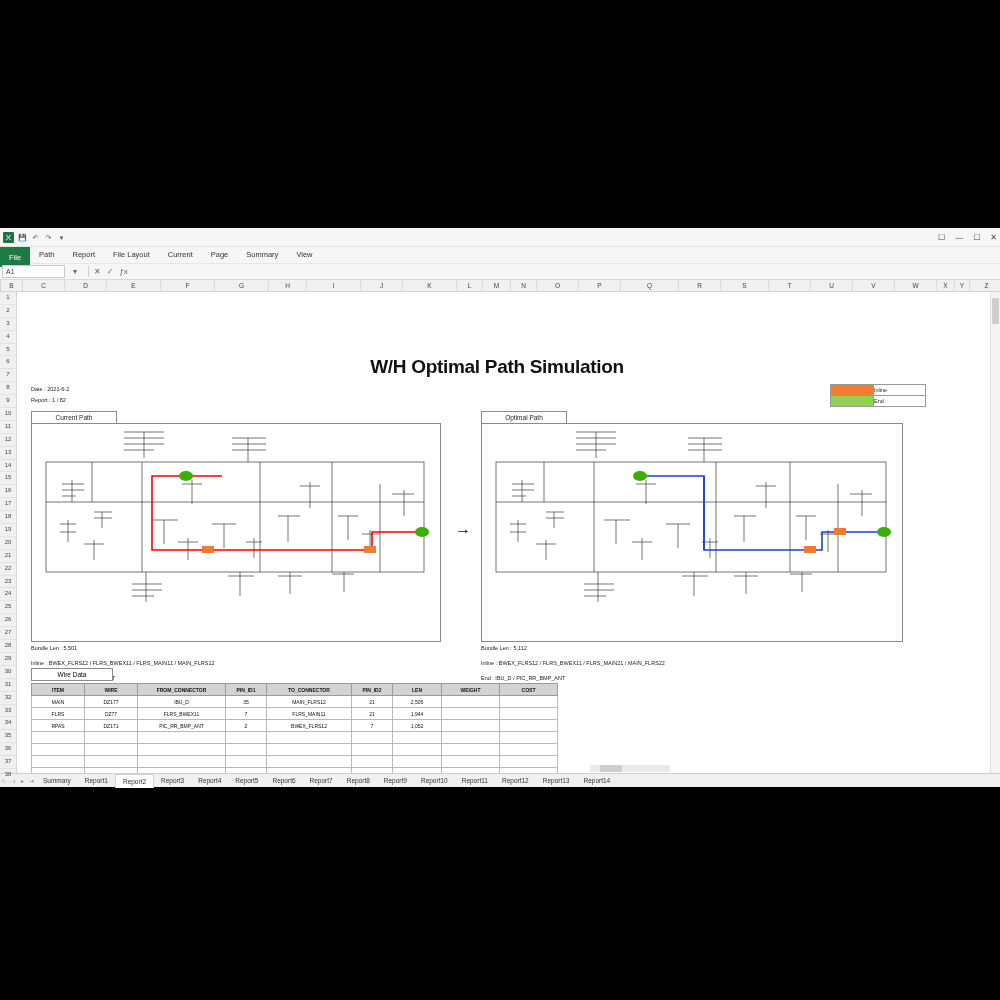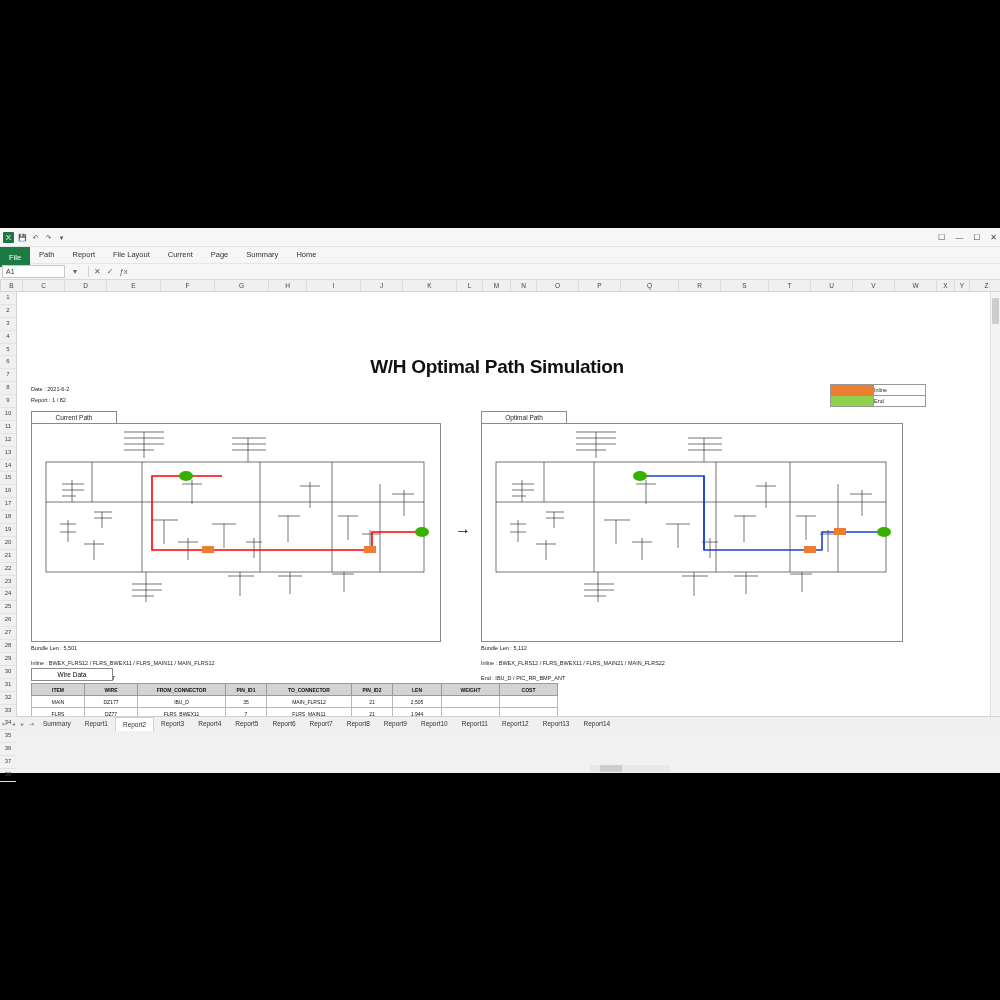--- a/index.html
+++ b/index.html
@@ -23,21 +23,21 @@
   .fbar{height:15px;background:#f6f6f6;border-bottom:1px solid #d9d9d9;display:flex;align-items:center;font-size:7px;color:#333;}
   .namebox{width:58px;height:11px;border:1px solid #c8c8c8;background:#fff;margin-left:2px;display:flex;align-items:center;padding-left:3px;font-size:7px;}
   .fbar-sep{width:1px;height:11px;background:#d0d0d0;margin:0 5px;}
   .fbar-ico{color:#666;font-size:8px;margin-right:6px;}
 
   
   .colhdr{height:11px;background:#f0f0f0;border-bottom:1px solid #d4d4d4;display:flex;font-size:6.5px;color:#444;}
   .corner{width:16px;border-right:1px solid #d4d4d4;background:#e8e8e8;}
   .chcell{border-right:1px solid #dcdcdc;text-align:center;line-height:11px;}
 
-  .gridwrap{position:relative;height:424px;background:#fff;display:flex;}
+  .gridwrap{position:relative;height:481px;background:#fff;display:flex;}
   .rowhdr{width:16px;background:#f0f0f0;border-right:1px solid #d4d4d4;font-size:6px;color:#444;}
   .rh{height:11.9px;line-height:11.9px;text-align:center;border-bottom:1px solid #e3e3e3;}
   .sheetarea{position:relative;flex:1;background:#fff;overflow:hidden;}
 
   
   .doc-title{position:absolute;left:300px;top:64px;width:360px;text-align:center;font-size:19px;font-weight:bold;letter-spacing:-.3px;color:#111;}
   .meta{position:absolute;font-size:5.5px;color:#222;}
   .legend{position:absolute;right:74px;top:92px;width:94px;border:1px solid #999;font-size:5.5px;}
   .legend div{display:flex;height:10px;}
   .legend .sw{width:42px;border-right:1px solid #999;}
@@ -89,21 +89,21 @@
   </div>
 
   <div class="ribbon">
     <div class="file-tab">File</div>
     <div class="rtab">Path</div>
     <div class="rtab">Report</div>
     <div class="rtab">File Layout</div>
     <div class="rtab">Current</div>
     <div class="rtab">Page</div>
     <div class="rtab">Summary</div>
-    <div class="rtab">Home</div>
+    <div class="rtab">View</div>
   </div>
 
   <div class="fbar">
     <div class="namebox">A1</div>
     <div style="width:8px"></div>
     <span class="fbar-ico">▾</span>
     <div class="fbar-sep"></div>
     <span class="fbar-ico">✕</span>
     <span class="fbar-ico">✓</span>
     <span class="fbar-ico">ƒx</span>

